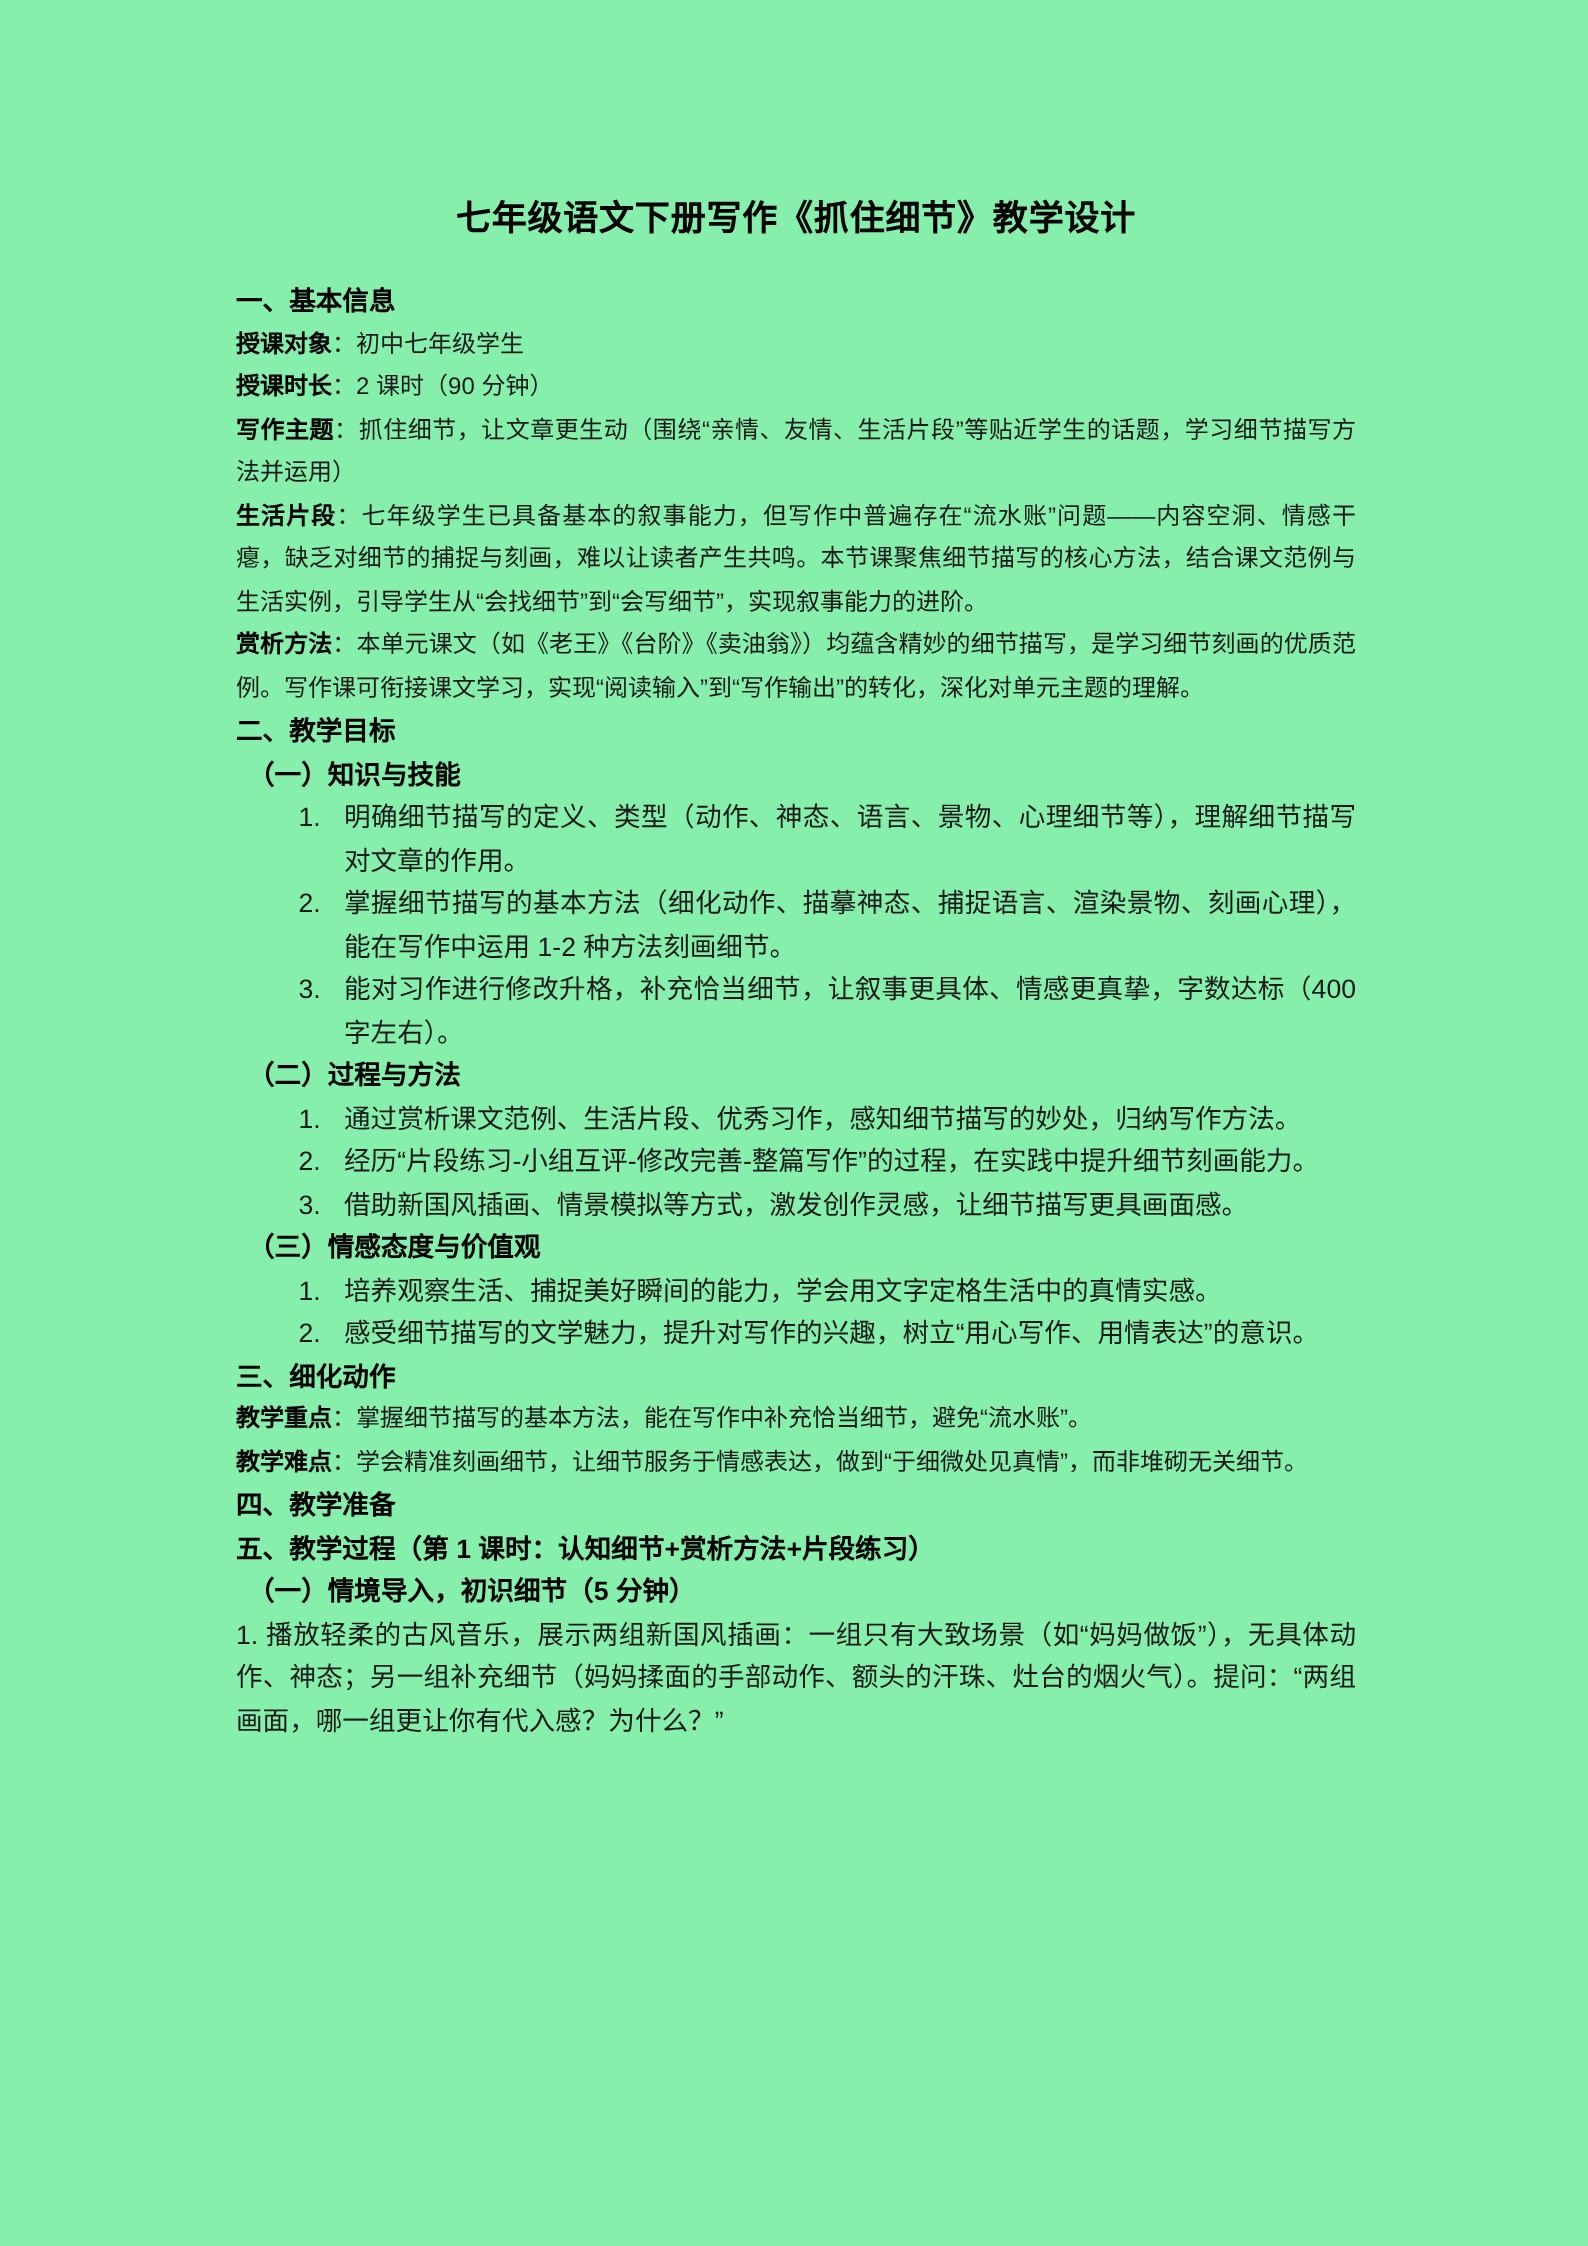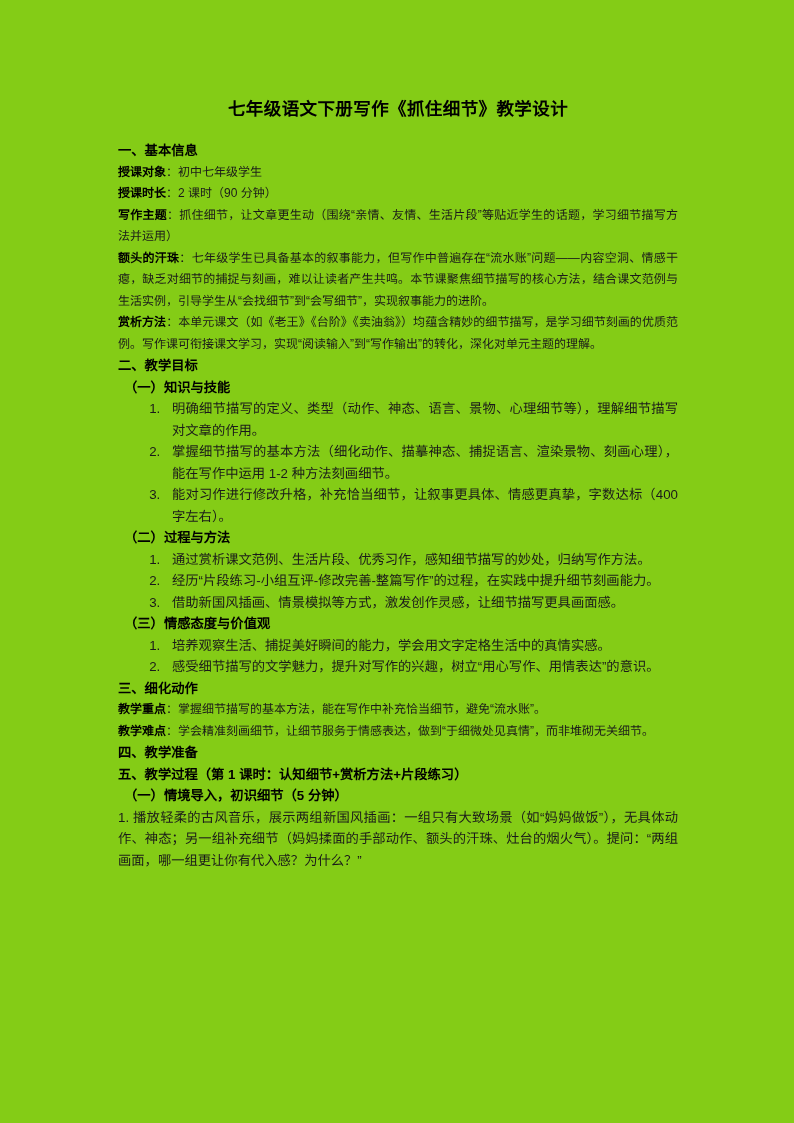--- a/index.html
+++ b/index.html
@@ -13,21 +13,21 @@
     font-family: "Liberation Sans", "DejaVu Sans", sans-serif;
     color: #1a1a1a;
     -webkit-font-smoothing: antialiased;
   }
   .page {
     position: relative;
     width: 794px;
     height: 1123px;
     box-sizing: border-box;
     padding: 96px 116px 96px 118px;
-    background: #84cc16;
+    background: #86efac;
   }
   .doc-title {
     font-size: 17.5px;
     font-weight: bold;
     text-align: center;
     letter-spacing: 0.4px;
     margin: 0 0 18px 0;
     line-height: 1.5;
     color: #000000;
   }
@@ -95,21 +95,21 @@
   <h1 class="doc-title">七年级语文下册写作《抓住细节》教学设计</h1>
 
   <div class="h-section">一、基本信息</div>
 
   <p class="block"><span class="lbl">授课对象</span><span>：</span><span>初中七年级学生</span></p>
 
   <p class="block"><span class="lbl">授课时长</span><span>：</span><span>2 课时（90 分钟）</span></p>
 
   <p class="block"><span class="lbl">写作主题</span><span>：</span><span>抓住细节，让文章更生动（围绕“亲情、友情、生活片段”等贴近学生的话题，学习细节描写方法并运用）</span></p>
 
-  <p class="block"><span class="lbl">额头的汗珠</span><span>：</span><span>七年级学生已具备基本的叙事能力，但写作中普遍存在“流水账”问题——内容空洞、情感干瘪，缺乏对细节的捕捉与刻画，难以让读者产生共鸣。本节课聚焦细节描写的核心方法，结合课文范例与生活实例，引导学生从“会找细节”到“会写细节”，实现叙事能力的进阶。</span></p>
+  <p class="block"><span class="lbl">生活片段</span><span>：</span><span>七年级学生已具备基本的叙事能力，但写作中普遍存在“流水账”问题——内容空洞、情感干瘪，缺乏对细节的捕捉与刻画，难以让读者产生共鸣。本节课聚焦细节描写的核心方法，结合课文范例与生活实例，引导学生从“会找细节”到“会写细节”，实现叙事能力的进阶。</span></p>
 
   <p class="block"><span class="lbl">赏析方法</span><span>：</span><span>本单元课文（如《老王》《台阶》《卖油翁》）均蕴含精妙的细节描写，是学习细节刻画的优质范例。写作课可衔接课文学习，实现“阅读输入”到“写作输出”的转化，深化对单元主题的理解。</span></p>
 
   <div class="h-section">二、教学目标</div>
 
   <div class="h-sub">（一）知识与技能</div>
   <ol class="num-list">
     <li>明确细节描写的定义、类型（动作、神态、语言、景物、心理细节等），理解细节描写对文章的作用。</li>
     <li>掌握细节描写的基本方法（细化动作、描摹神态、捕捉语言、渲染景物、刻画心理），能在写作中运用 1-2 种方法刻画细节。</li>
     <li>能对习作进行修改升格，补充恰当细节，让叙事更具体、情感更真挚，字数达标（400 字左右）。</li>

